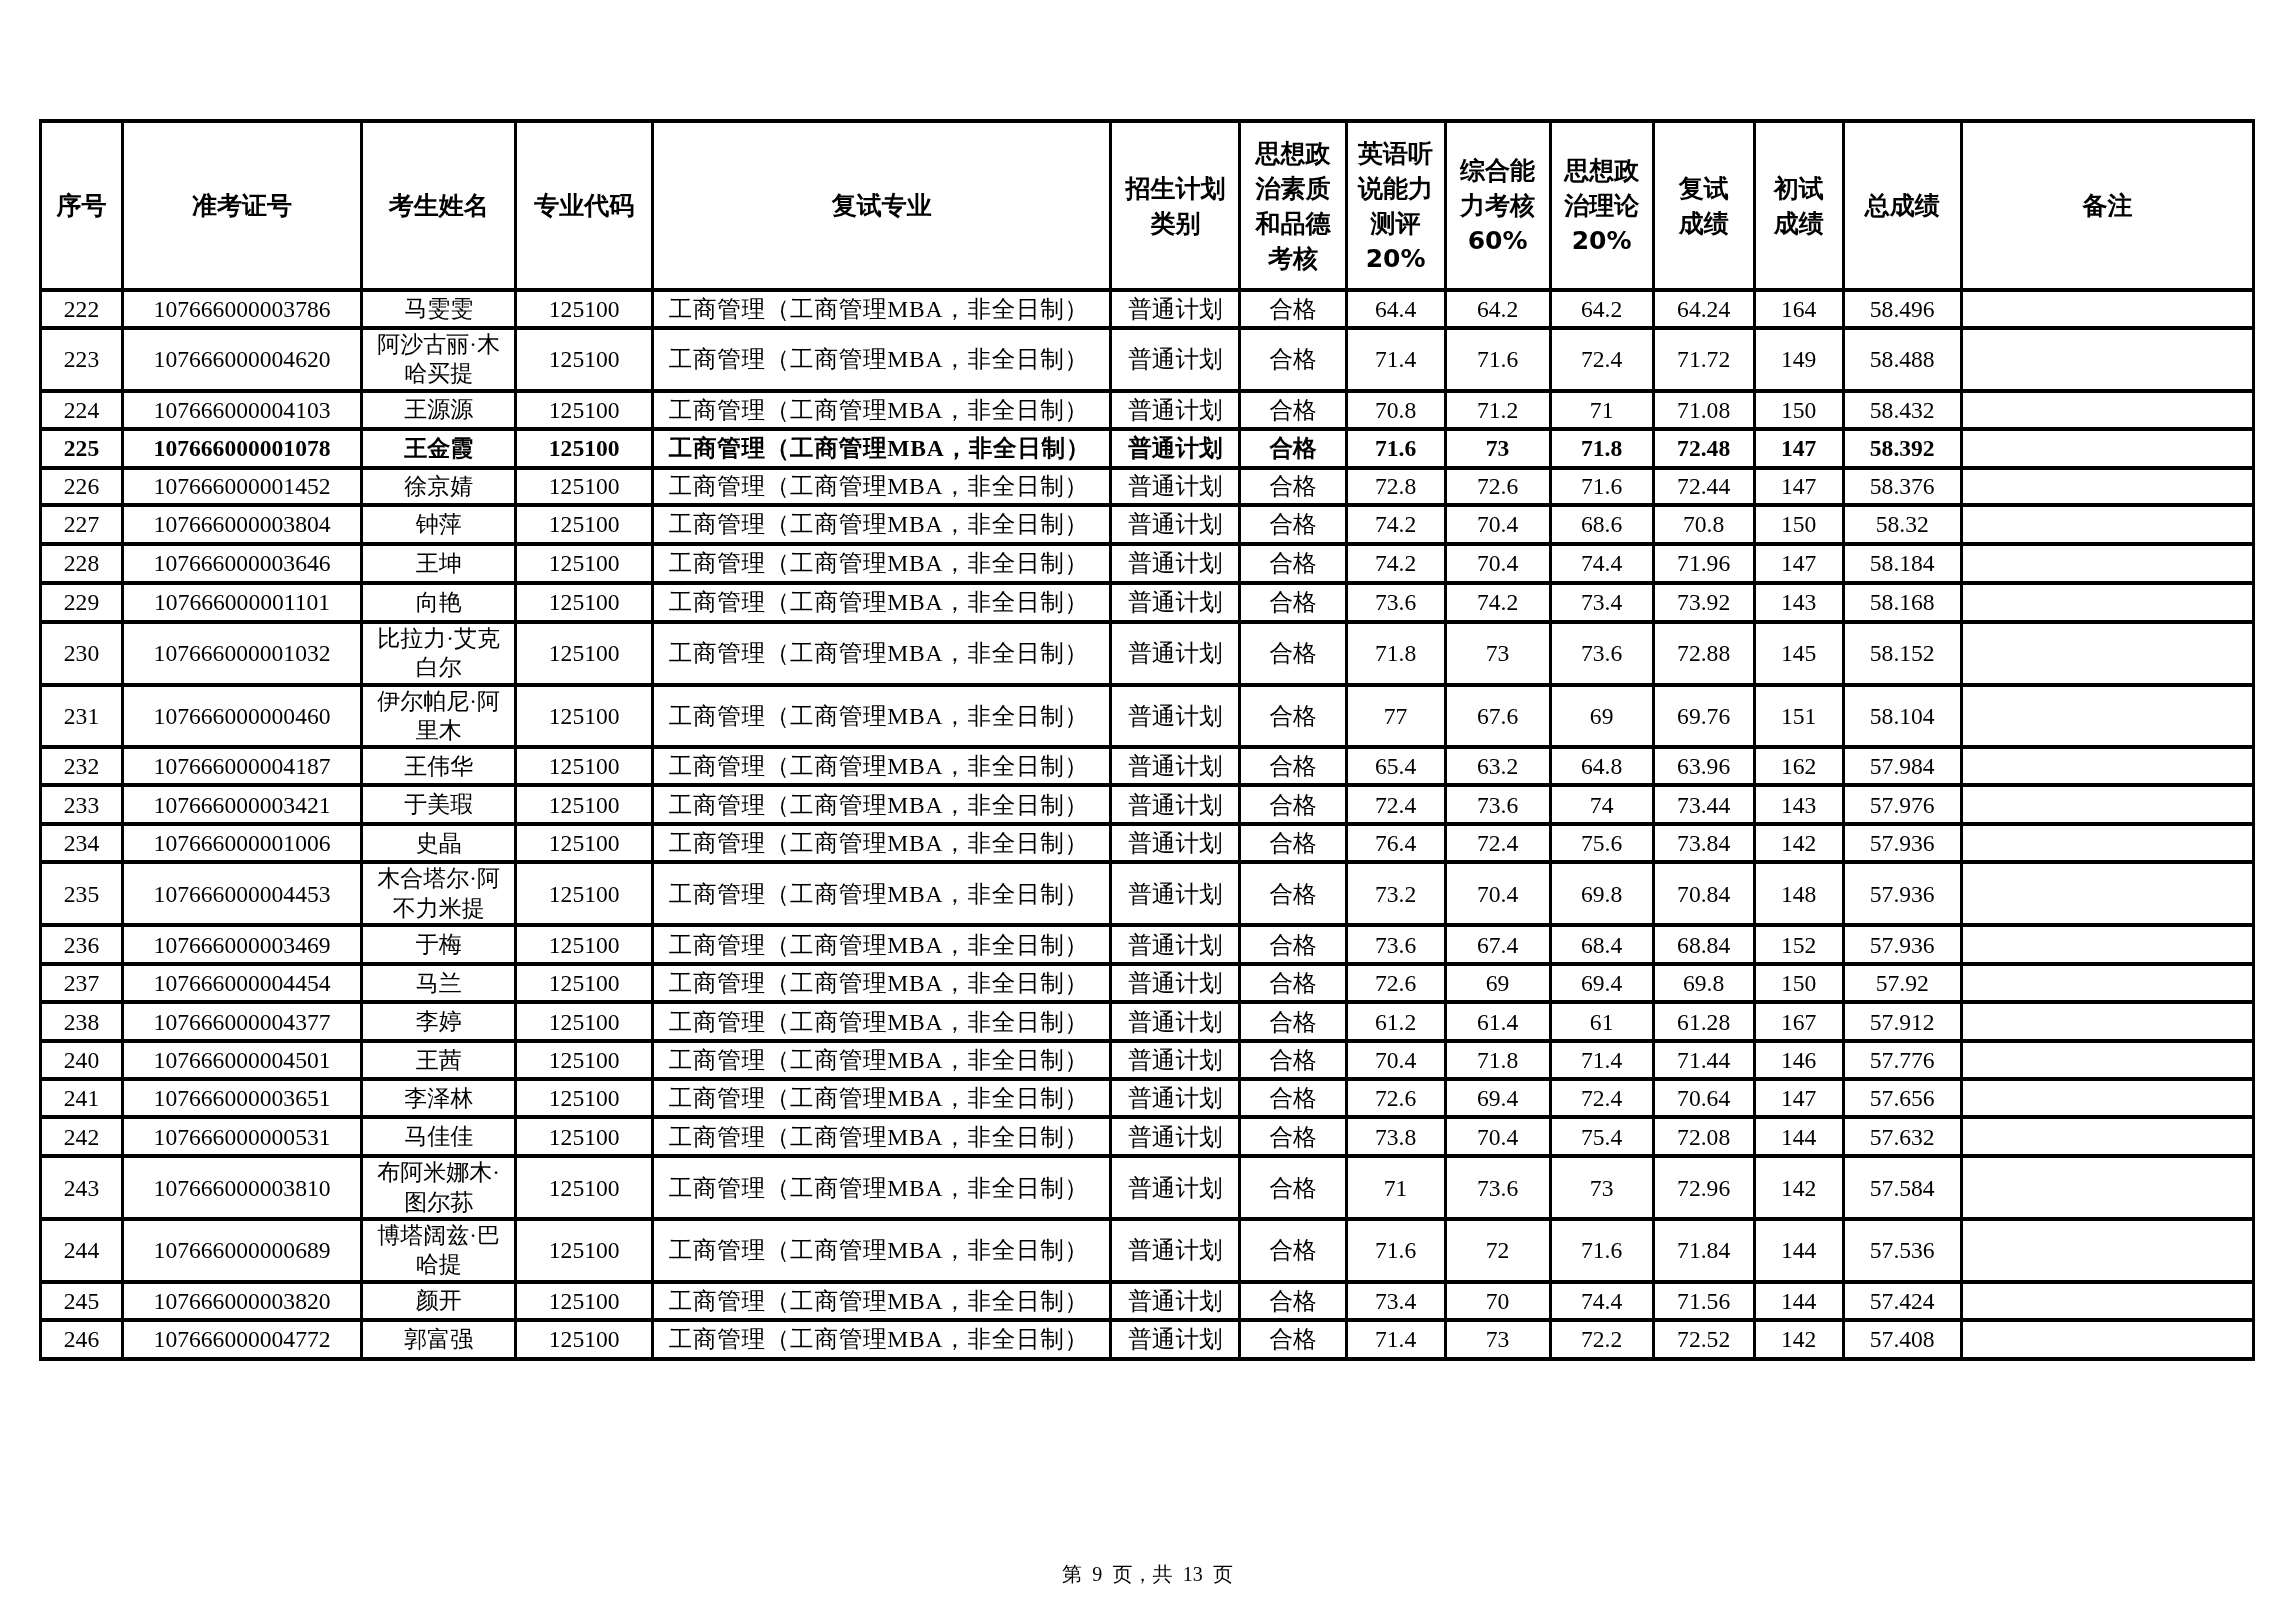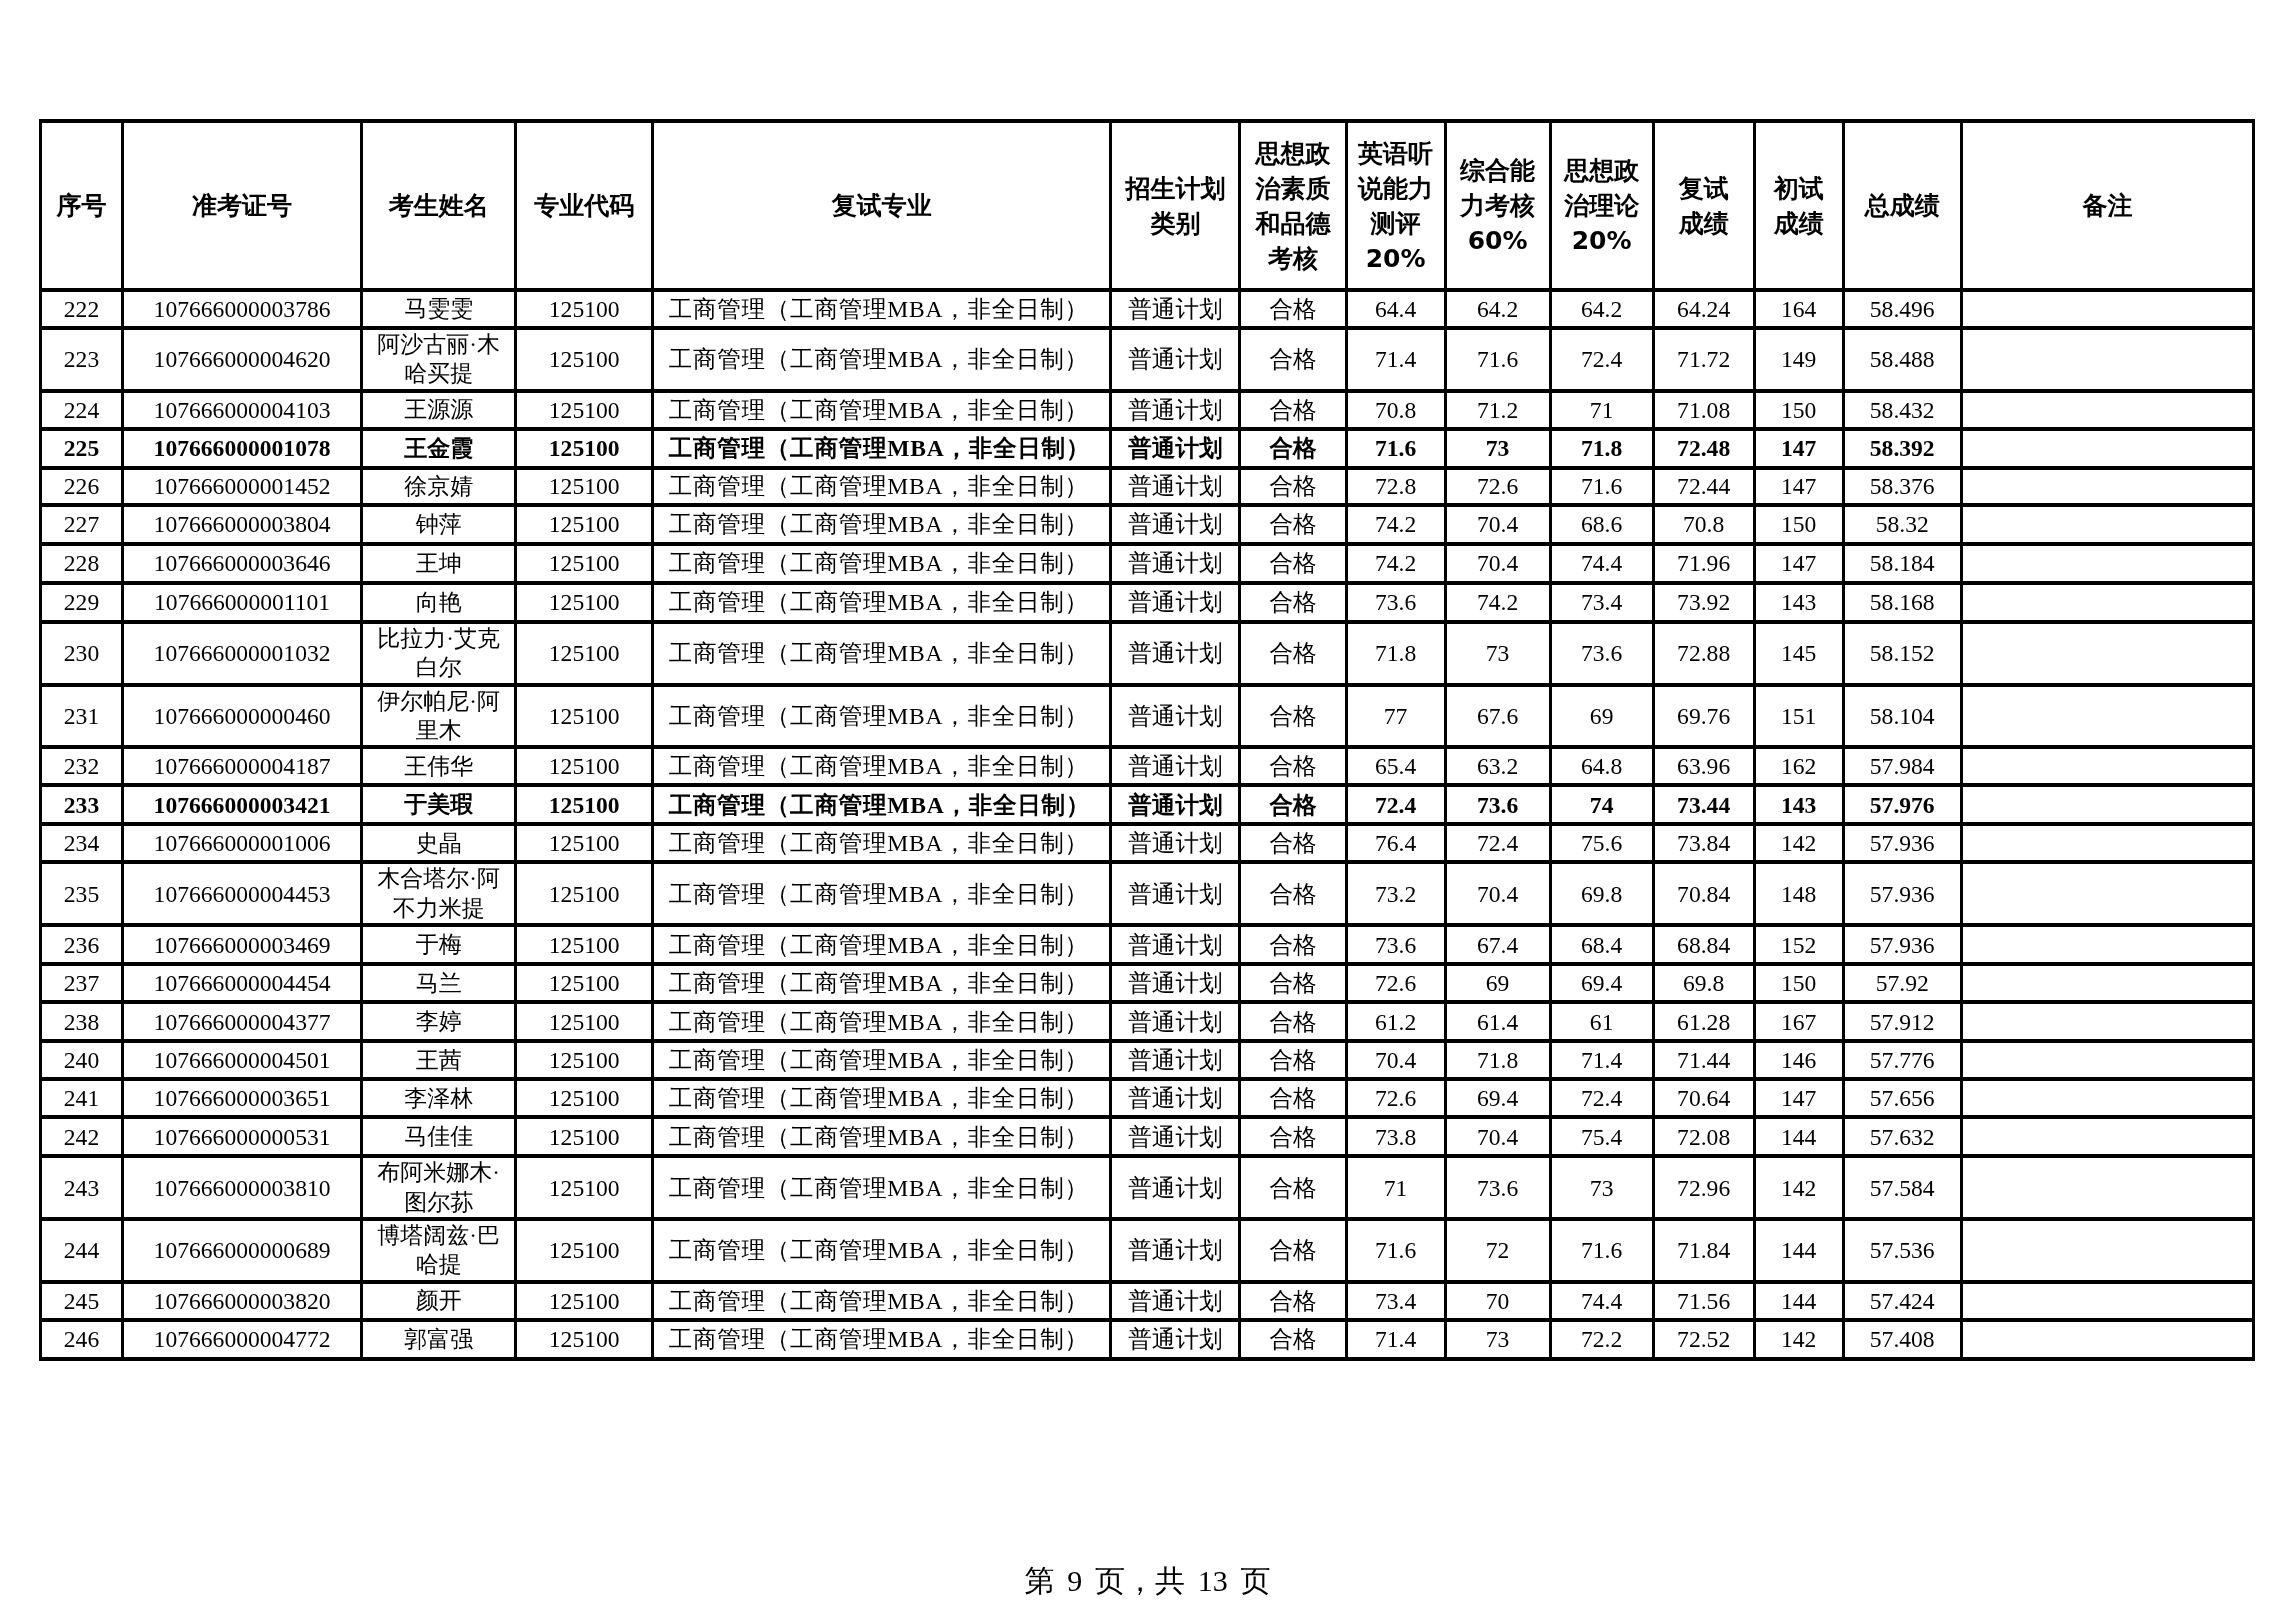--- a/index.html
+++ b/index.html
@@ -26,21 +26,21 @@
     font-size: 23.6px; line-height: 30px;
   }
   table.grid td.name { font-size: 23px; line-height: 29.4px; padding: 0 3.9px; }
   table.grid td.major { text-align: left; padding-left: 14.4px; white-space: nowrap; letter-spacing: 0.7px; }
   table.grid td.num { font-stretch: condensed; }
   .th-text { display: inline-block; }
   .footer {
     position: absolute; left: 0; width: 2295px; top: 1561px;
     text-align: center;
     font-family: "Liberation Serif", "DejaVu Serif", serif;
-    font-size: 30px; color: #000; word-spacing: 5.2px;
+    font-size: 20px; color: #000; word-spacing: 5.2px;
   }
 </style>
 </head>
 <body>
 
 <div class="page">
   <table class="grid">
     <colgroup>
       <col style="width:82px">
         <col style="width:239px">
@@ -245,21 +245,21 @@
     <td>普通计划</td>
     <td>合格</td>
     <td class="num">65.4</td>
     <td class="num">63.2</td>
     <td class="num">64.8</td>
     <td class="num">63.96</td>
     <td class="num">162</td>
     <td class="num">57.984</td>
     <td></td>
   </tr>
-        <tr style="height: 39px; font-weight: bold;">
+        <tr style="height: 39px;">
     <td class="num">233</td>
     <td class="num">107666000003421</td>
     <td class="name">于美瑕</td>
     <td class="num">125100</td>
     <td class="major">工商管理（工商管理MBA，非全日制）</td>
     <td>普通计划</td>
     <td>合格</td>
     <td class="num">72.4</td>
     <td class="num">73.6</td>
     <td class="num">74</td>

